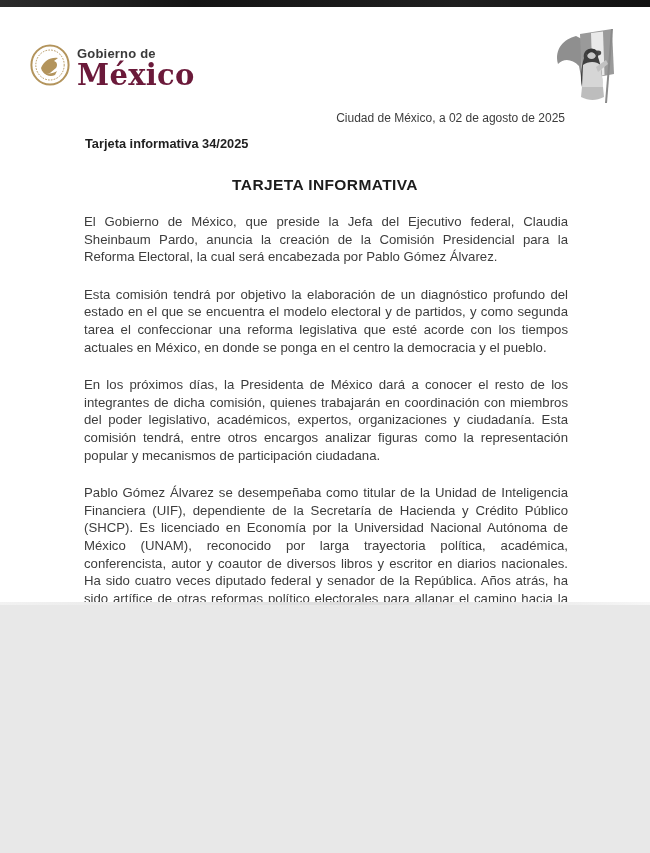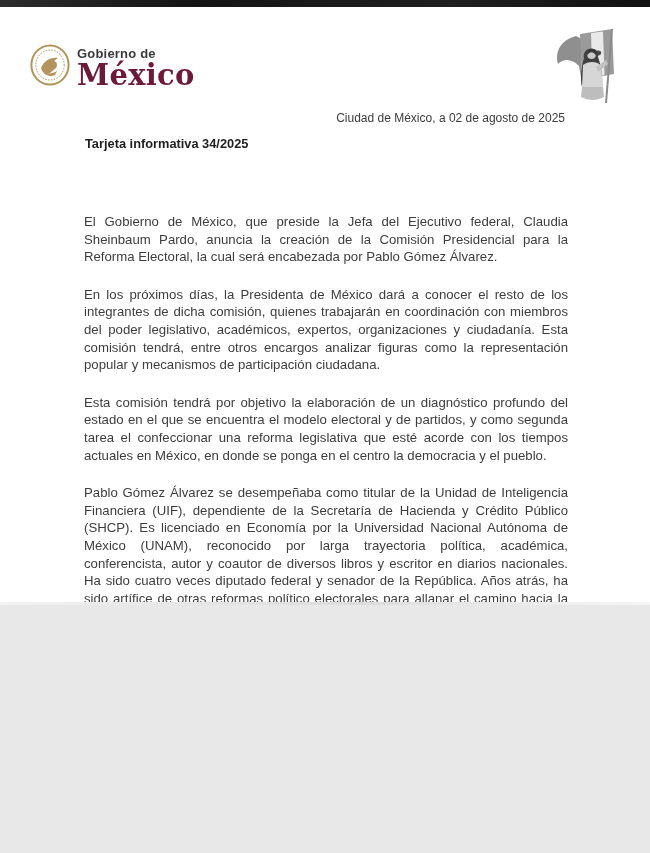--- a/index.html
+++ b/index.html
@@ -73,25 +73,26 @@
     <path d="M41,25 C41,21 49,20 50,25 L50,29 C48,24 43,24 41,29 Z" fill="#383838"></path>
     <path d="M37,38 C42,34 52,34 55,39 L57,60 C50,64 42,64 36,60 Z" fill="#d6d6d6"></path>
     <path d="M50,40 L60,33 L62,37 L52,45 Z" fill="#c2c2c2"></path>
     <path d="M36,60 L57,60 L58,70 C50,74 43,74 35,70 Z" fill="#bdbdbd"></path>
   </svg>
 
   <div class="date-line">Ciudad de México, a 02 de agosto de 2025</div>
 
   <div class="card-number">Tarjeta informativa 34/2025</div>
 
+  <div class="doc-title">TARJETA INFORMATIVA</div>
 
   <div class="body-copy">
     <p>El Gobierno de México, que preside la Jefa del Ejecutivo federal, Claudia Sheinbaum Pardo, anuncia la creación de la Comisión Presidencial para la Reforma Electoral, la cual será encabezada por Pablo Gómez Álvarez.</p>
+    <p>Esta comisión tendrá por objetivo la elaboración de un diagnóstico profundo del estado en el que se encuentra el modelo electoral y de partidos, y como segunda tarea el confeccionar una reforma legislativa que esté acorde con los tiempos actuales en México, en donde se ponga en el centro la democracia y el pueblo.</p>
     <p>En los próximos días, la Presidenta de México dará a conocer el resto de los integrantes de dicha comisión, quienes trabajarán en coordinación con miembros del poder legislativo, académicos, expertos, organizaciones y ciudadanía. Esta comisión tendrá, entre otros encargos analizar figuras como la representación popular y mecanismos de participación ciudadana.</p>
-    <p>Esta comisión tendrá por objetivo la elaboración de un diagnóstico profundo del estado en el que se encuentra el modelo electoral y de partidos, y como segunda tarea el confeccionar una reforma legislativa que esté acorde con los tiempos actuales en México, en donde se ponga en el centro la democracia y el pueblo.</p>
     <p>Pablo Gómez Álvarez se desempeñaba como titular de la Unidad de Inteligencia Financiera (UIF), dependiente de la Secretaría de Hacienda y Crédito Público (SHCP). Es licenciado en Economía por la Universidad Nacional Autónoma de México (UNAM), reconocido por larga trayectoria política, académica, conferencista, autor y coautor de diversos libros y escritor en diarios nacionales. Ha sido cuatro veces diputado federal y senador de la República. Años atrás, ha sido artífice de otras reformas político electorales para allanar el camino hacia la democracia de nuestro país.</p>
     <div class="closing">----ooOoo----</div>
   </div>
 
   <svg class="footer-women" viewBox="0 0 98 72">
 
     <path d="M8,16 L10,3 L13,14 L15,2 L18,14 L21,4 L22,16 Z" fill="#2e2e2e"></path>
     <circle cx="15" cy="20" r="5" fill="#cfcfcf"></circle>
     <path d="M10,17 C10,13 20,13 20,17 L20,20 C18,16 12,16 10,20 Z" fill="#333"></path>
     <path d="M7,28 C11,24 19,24 23,28 L24,44 L6,44 Z" fill="#ededed"></path>

